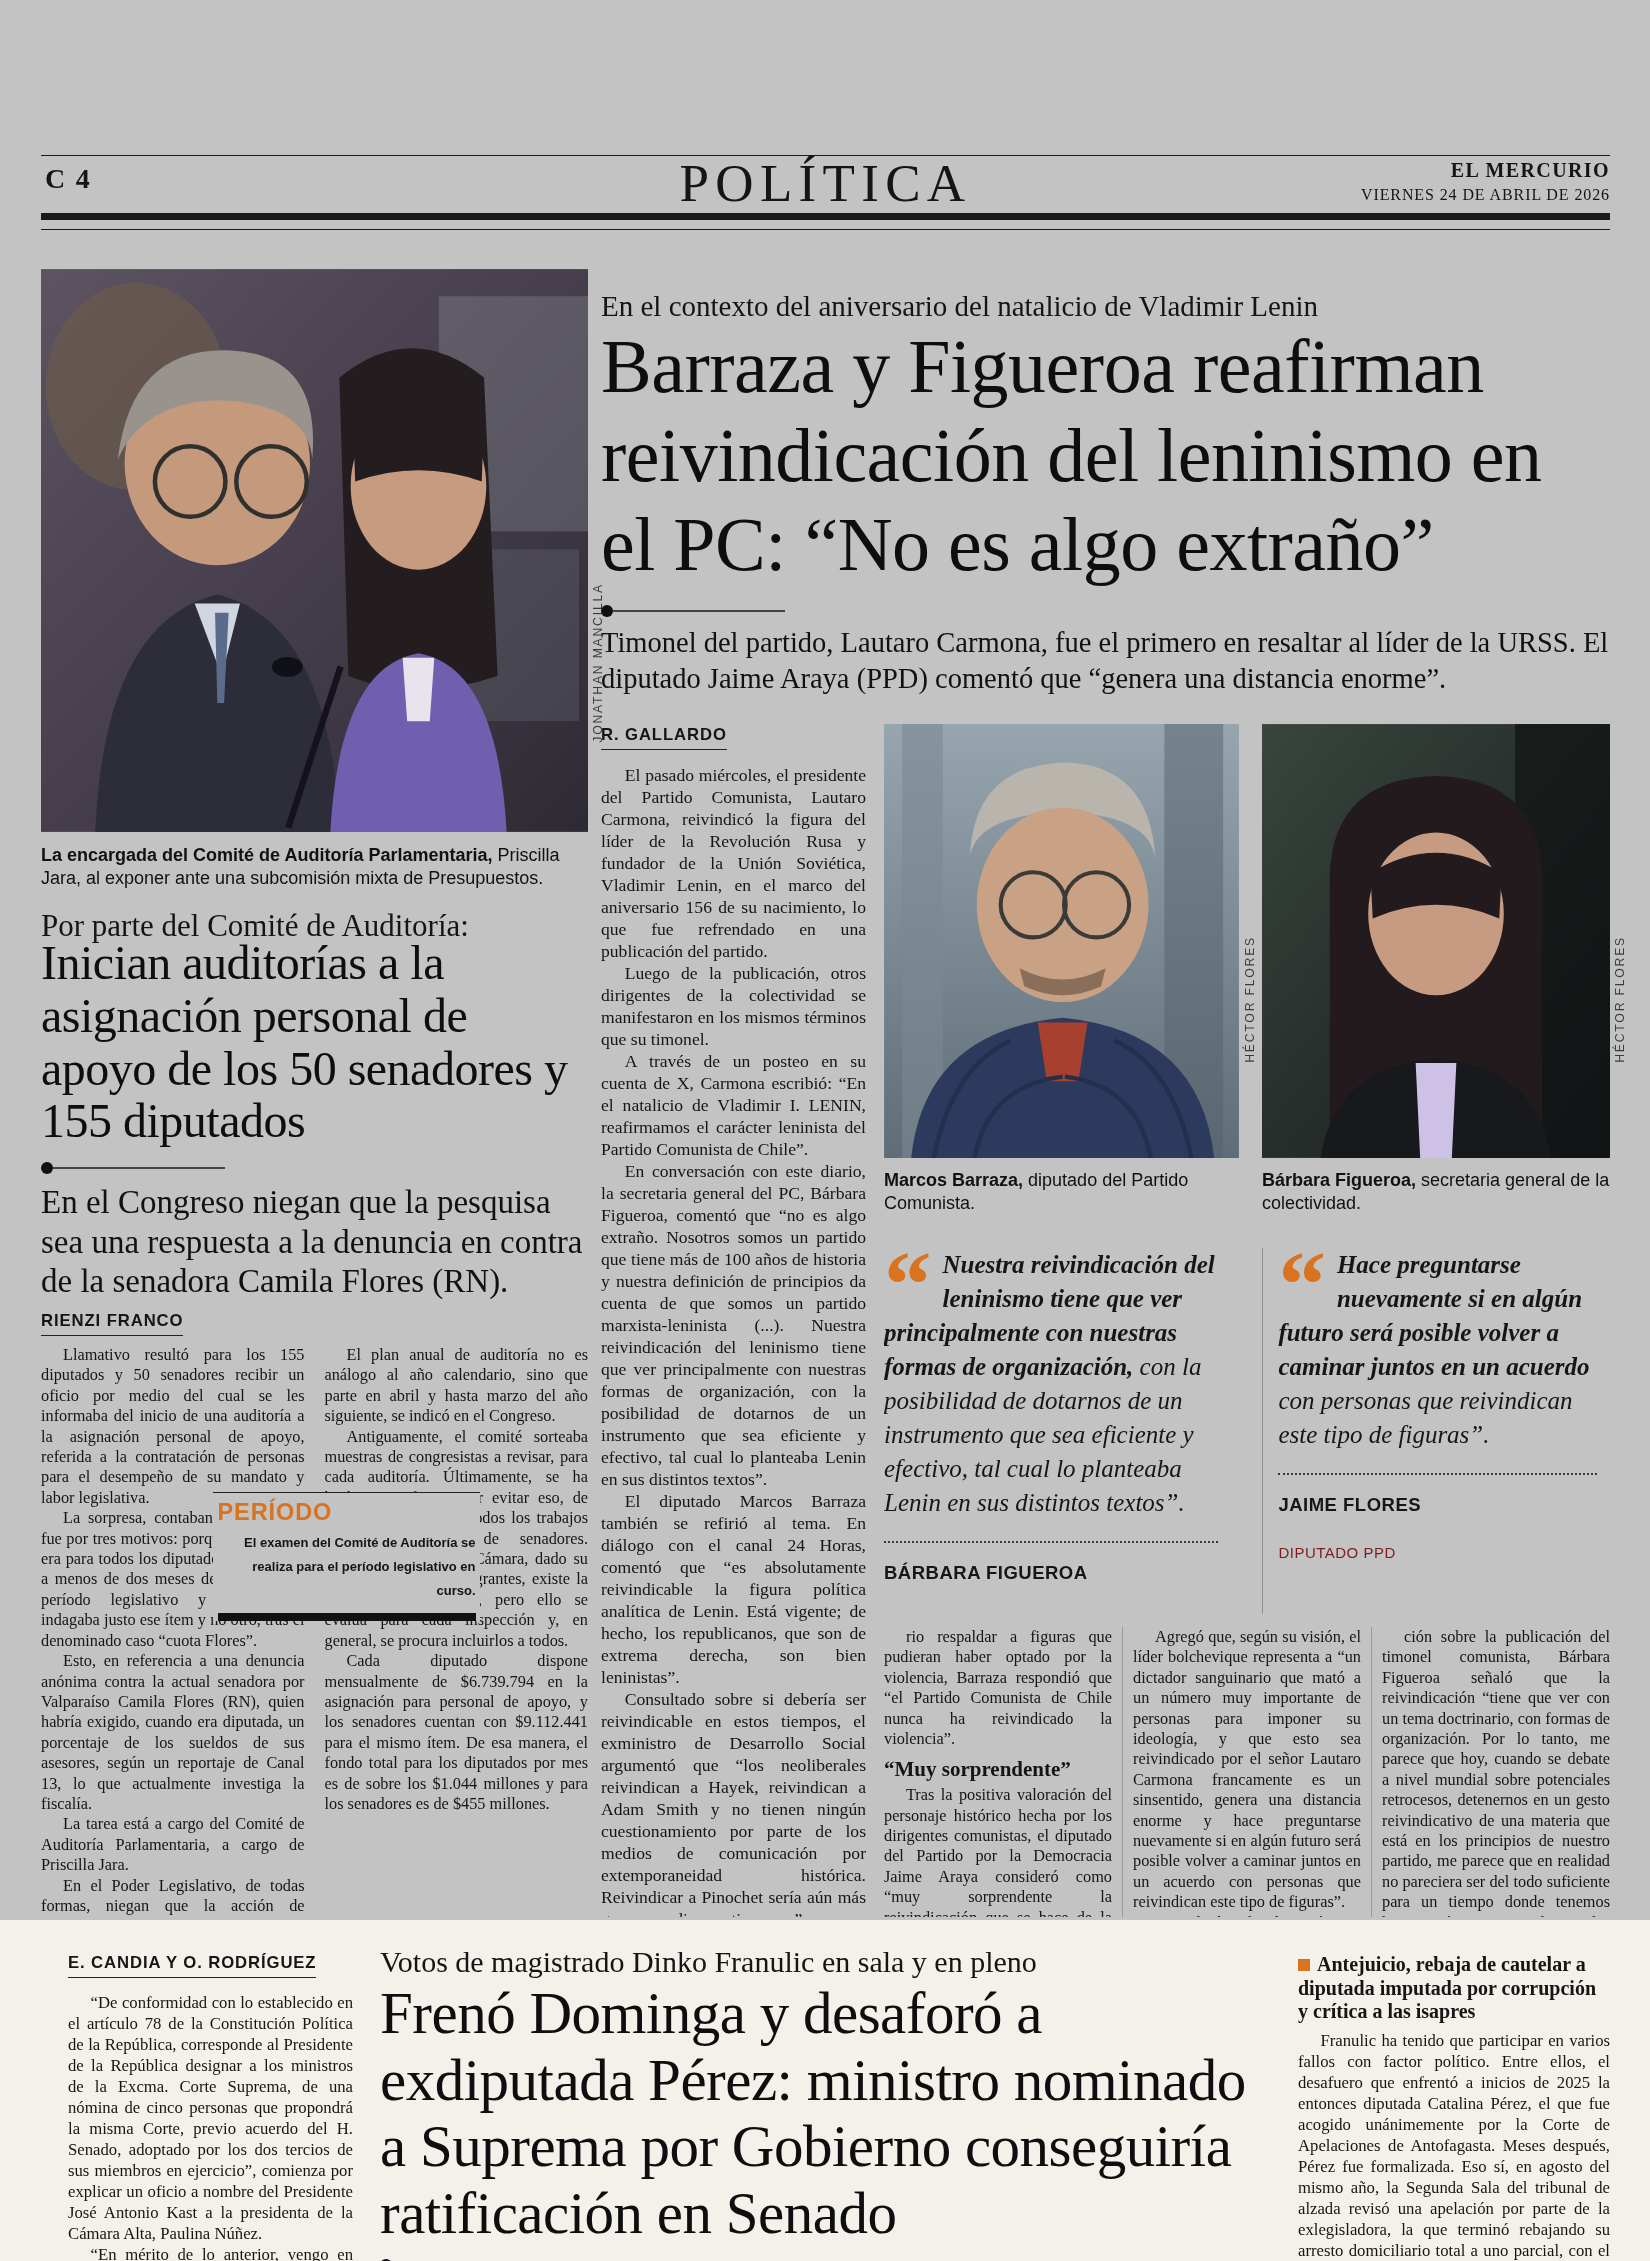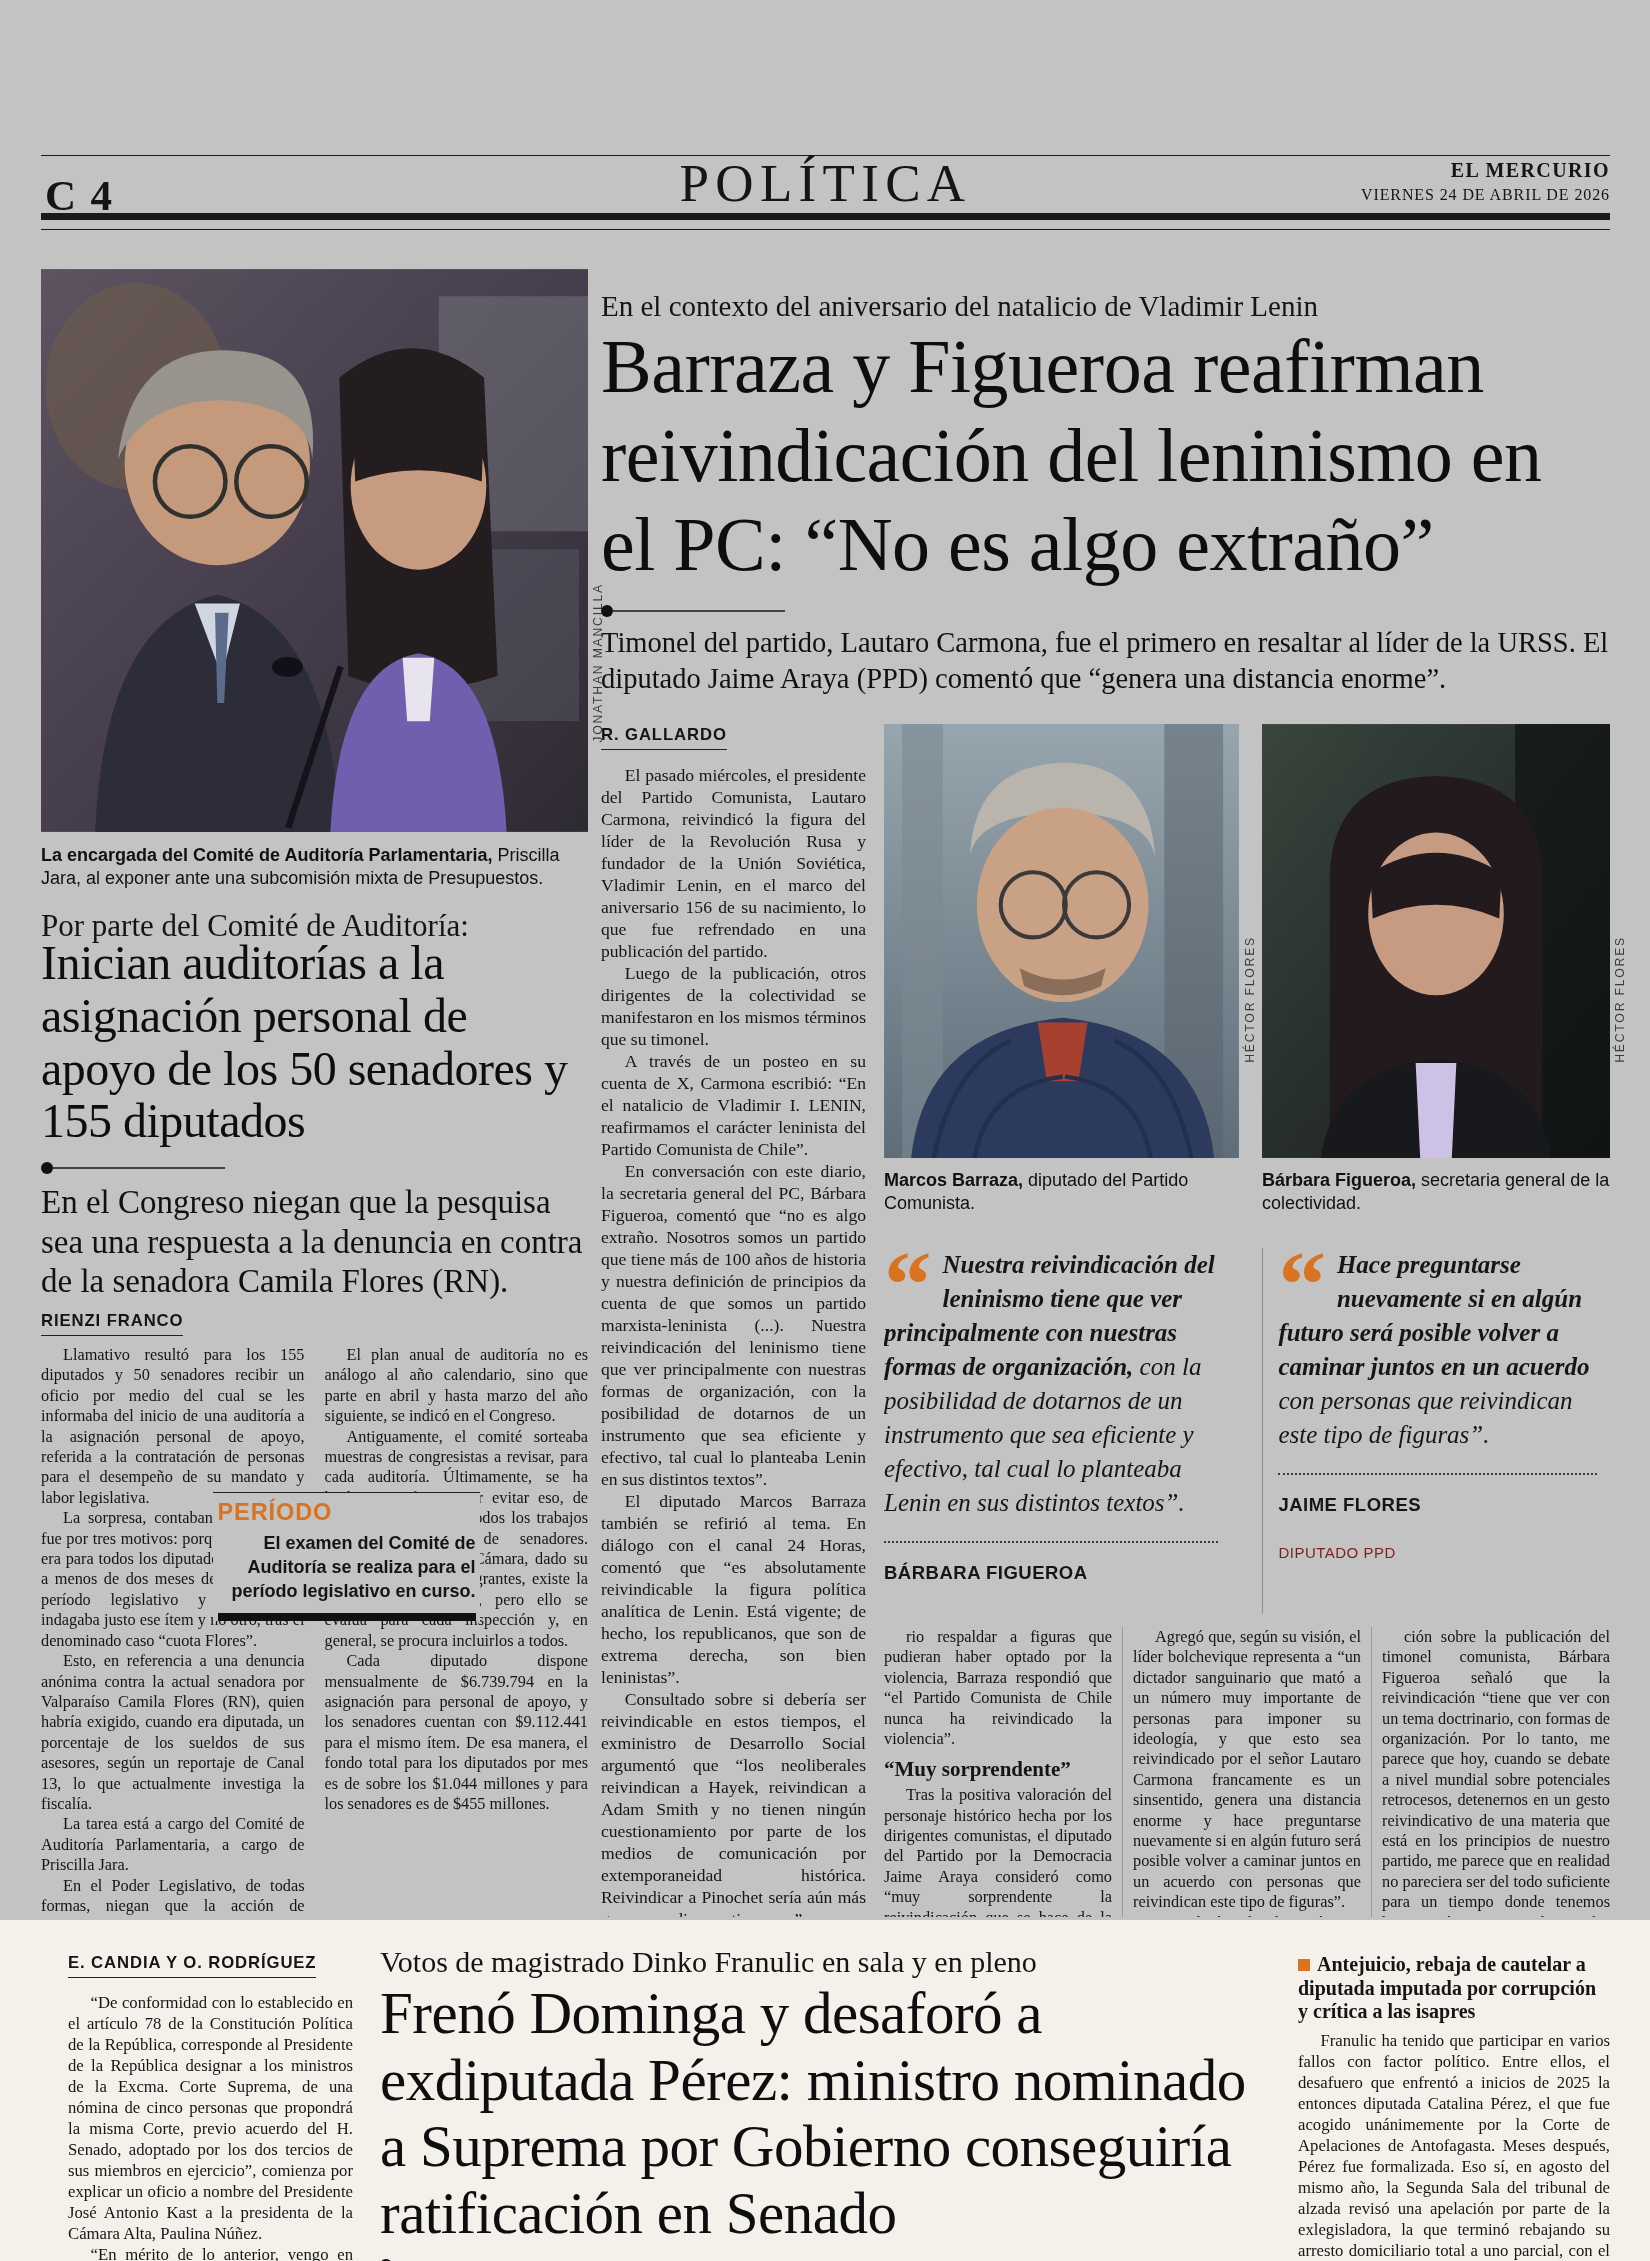--- a/index.html
+++ b/index.html
@@ -7,21 +7,21 @@
   body {
     width:1651px; height:3100px; position:relative; overflow:hidden;
     background:#c3c3c3; color:#151515;
     font-family:"Liberation Serif", serif;
   }
   .abs { position:absolute; }
   .white-band { background:#f3f1ea; }
 
   
   .rule  { background:#1a1a1a; }
-  .page-label { font-size:43px; font-weight:bold; letter-spacing:1.8px;margin-top:8px; }
+  .page-label { font-size:28px; font-weight:bold; letter-spacing:1.8px; }
   .section-title { font-size:53px; letter-spacing:6.3px; text-align:center; }
   .masthead { font-family:"Liberation Serif", serif; font-weight:bold; font-size:20px; letter-spacing:1.4px; text-align:right; }
   .edition-date { font-size:16px; letter-spacing:0.9px; text-align:right; margin-top:3.6px; }
 
   
   .kicker { font-size:29px; }
   .headline { font-weight:400; letter-spacing:-0.5px; color:#0e0e0e; }
   .deck { color:#111; }
   .byline { font-family:"Liberation Sans", sans-serif; font-weight:bold; font-size:16.7px; letter-spacing:0.9px; }
   .byline span { display:inline-block; border-bottom:1.4px solid #222; padding-bottom:3.6px; }
@@ -36,21 +36,21 @@
   .caption { font-family:"Liberation Sans", sans-serif; font-size:18px; line-height:22.6px; color:#111; }
   .caption b { font-weight:bold; }
 
   .vcred {
     font-family:"Liberation Sans", sans-serif; font-size:12.2px; letter-spacing:1.8px; color:#3c3c3c;
     writing-mode:vertical-rl; transform:rotate(180deg); white-space:nowrap;
   }
 
   .hlbox { border-top:1.4px solid #222; padding-top:6.3px; }
   .hl-title { color:#d9731f; font-family:"Liberation Sans", sans-serif; font-weight:bold; font-size:23.5px; letter-spacing:0.9px; }
-  .hl-text  { font-family:"Liberation Sans", sans-serif; font-weight:bold; font-size:18px; line-height:24px; text-align:right; margin-top:4.5px; }
+  .hl-text  { font-family:"Liberation Sans", sans-serif; font-weight:bold; font-size:13px; line-height:24px; text-align:right; margin-top:4.5px; }
   .hl-bar { height:8.1px; background:#111; margin-top:10px; }
 
   .sq { display:inline-block; width:11.8px; height:11.8px; background:#d9731f; margin-right:7.2px; }
   .inline-sub { font-weight:bold; text-indent:0 !important; text-align:left !important; }
 
   
   .quote { font-style:italic; font-size:25px; line-height:34px; color:#161616; }
   .quote .qmark { float:left; color:#d9731f; font-size:95px; line-height:59px; font-style:normal; font-weight:bold; margin:8.1px 11px 0 0; font-family:"Liberation Serif", serif; }
   .quote .lead { font-weight:bold; }
   .qsep { border-top:2.7px dotted #3a3a3a; margin:21px 0 12.7px 0; width:96%; }

